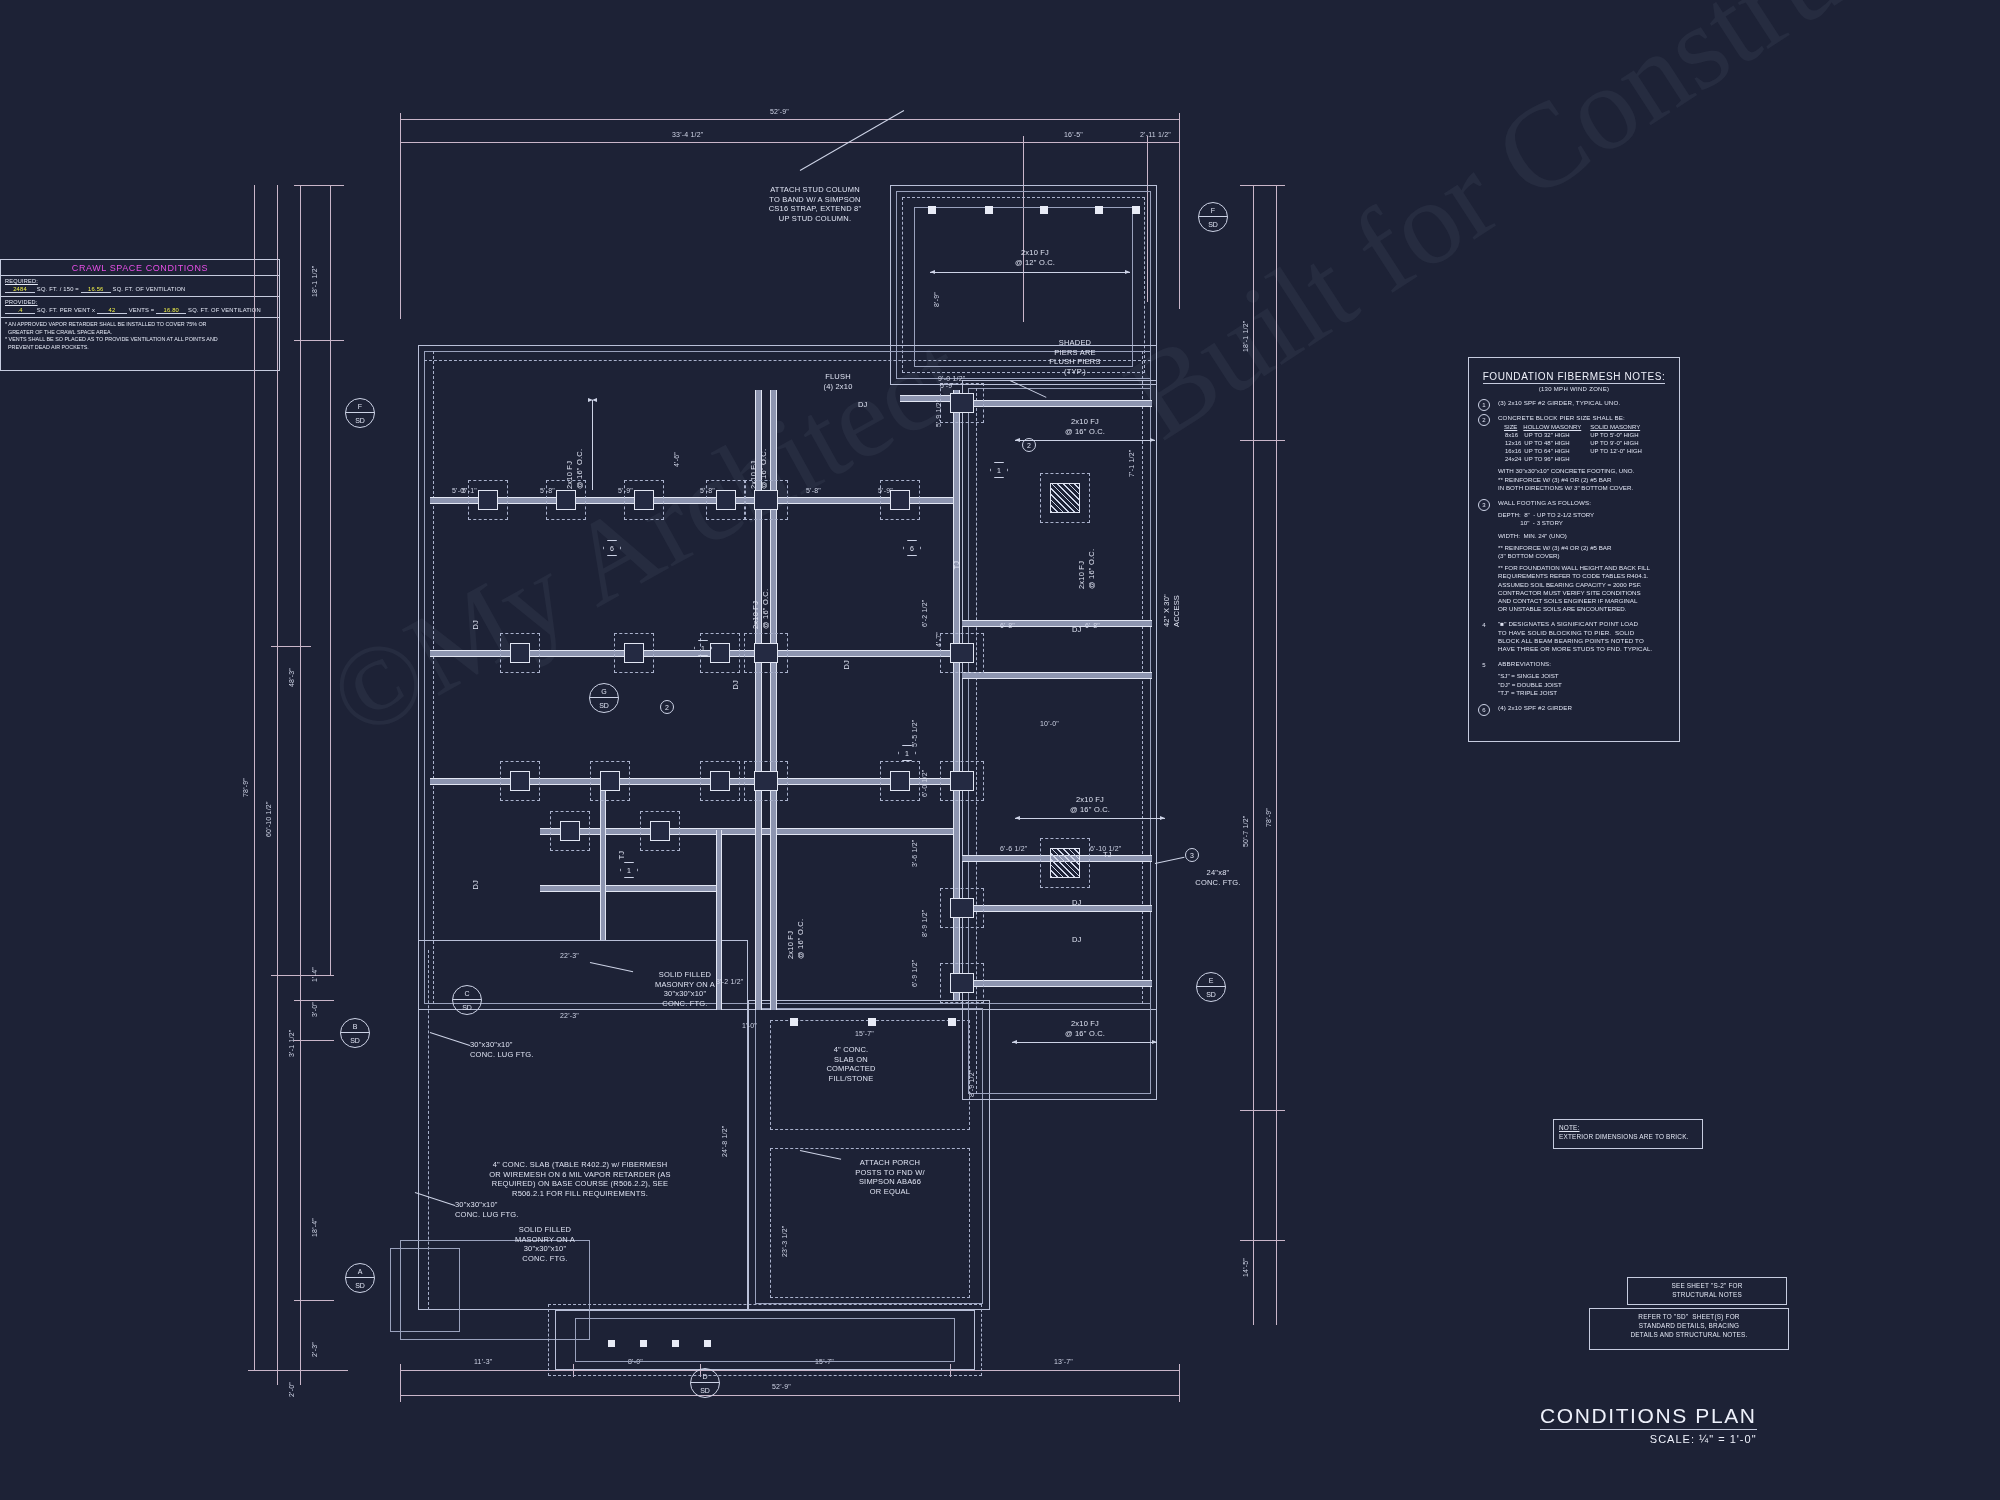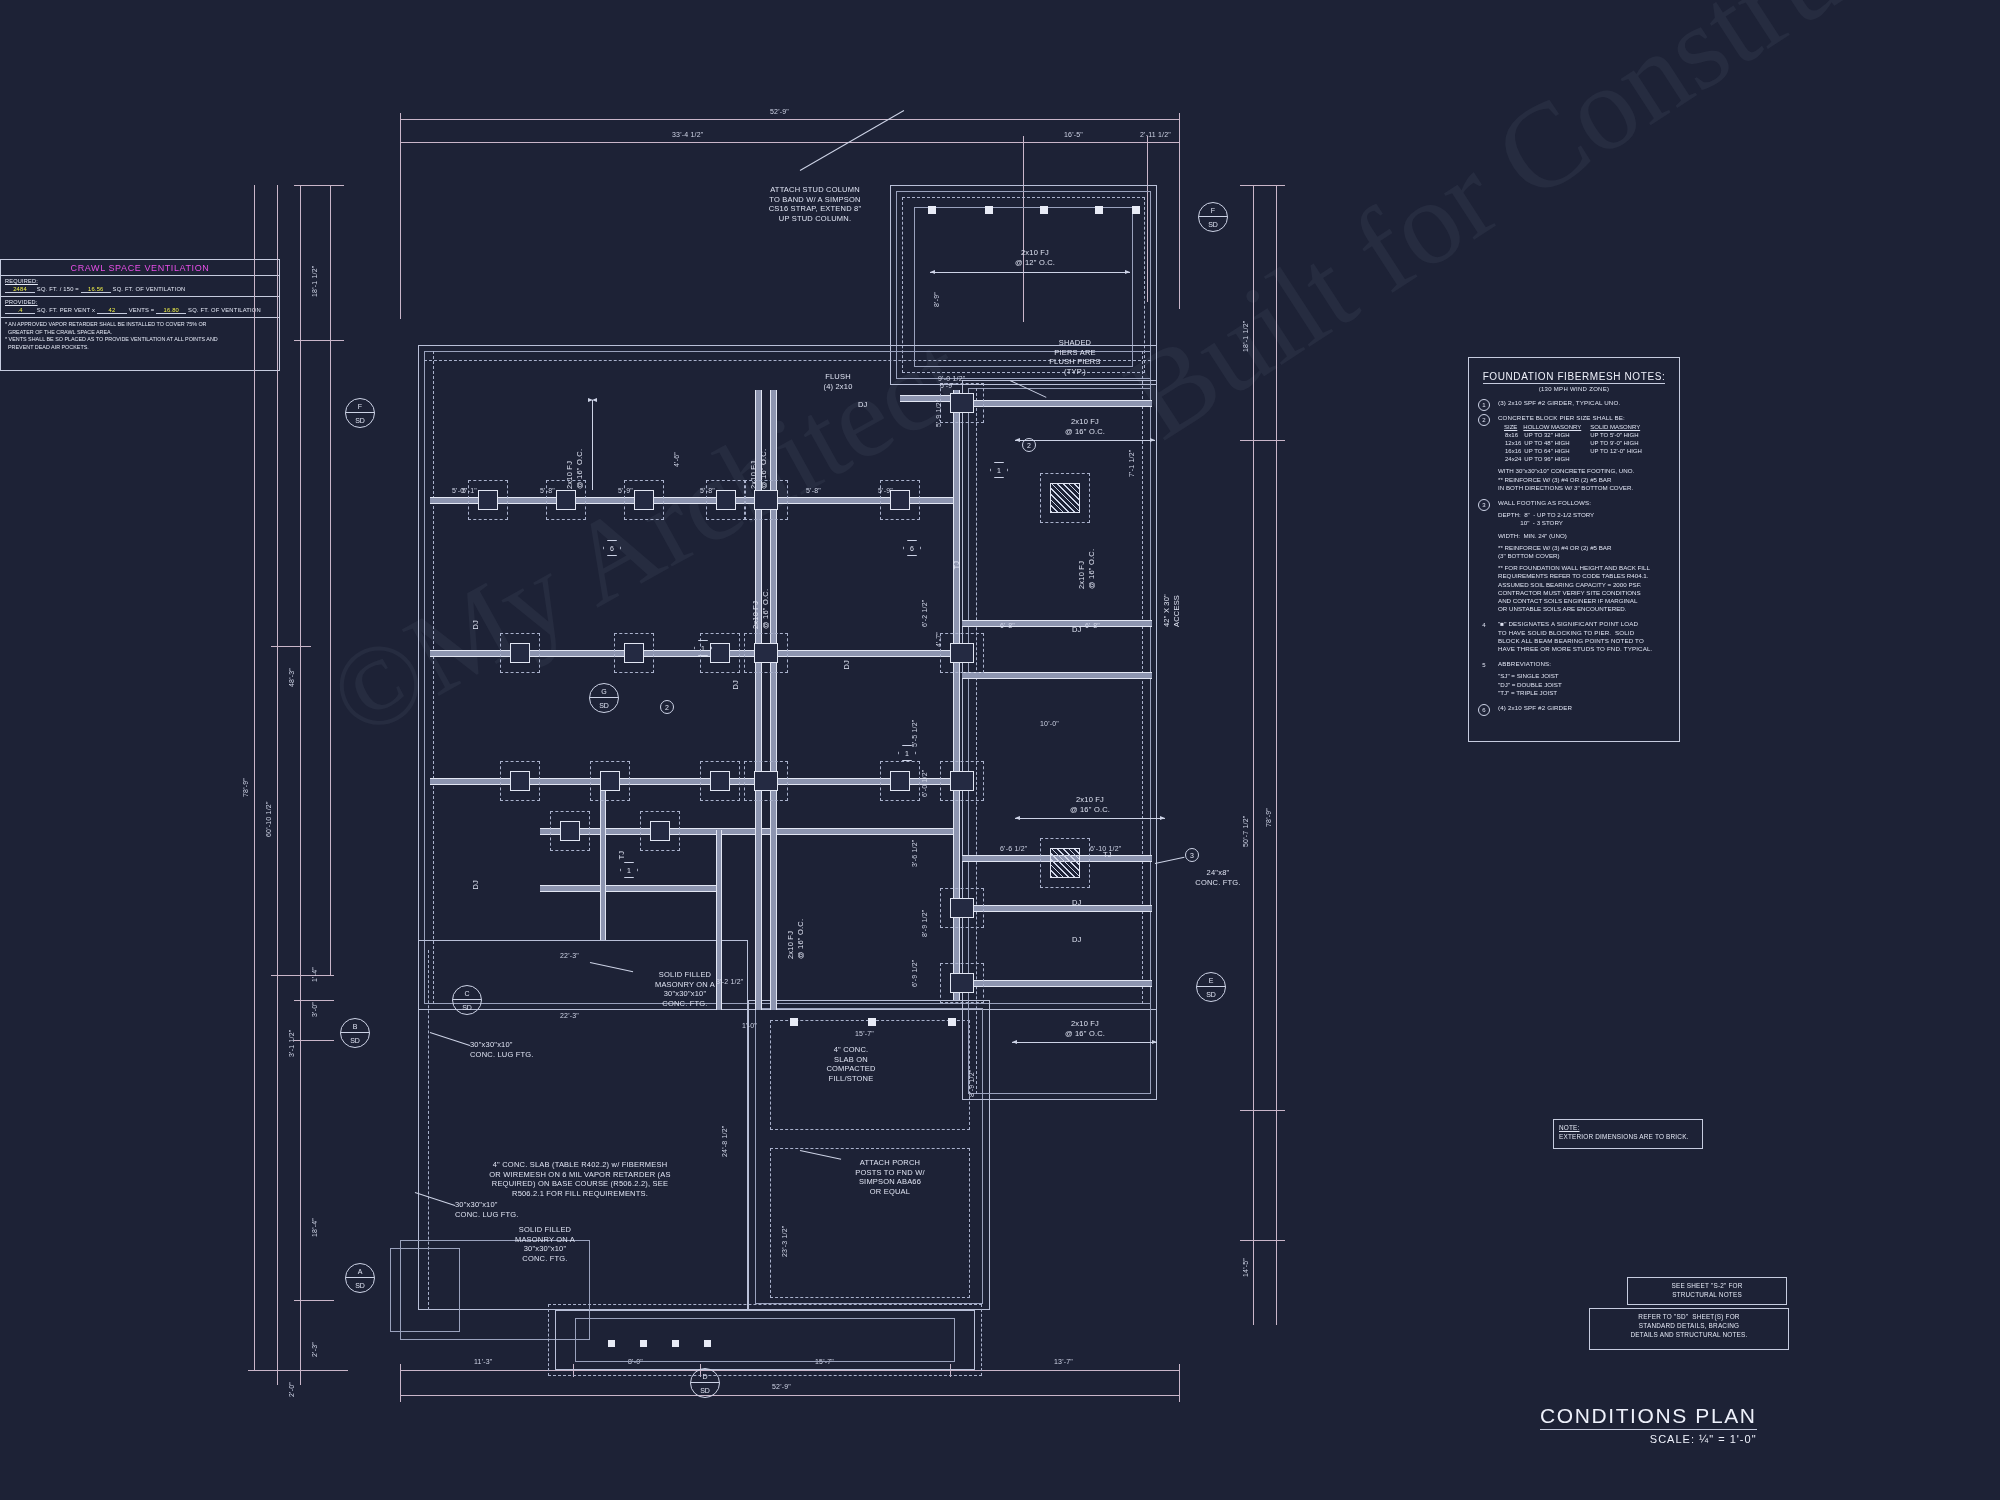--- a/index.html
+++ b/index.html
@@ -653,21 +653,21 @@
       <div class="ntext">(4) 2x10 SPF #2 GIRDER</div>
     </div>
   </div>
 
   <div class="box" style="left:1553px;top:1119px;width:150px;height:30px;">
     <div class="boxtxt" style="text-decoration:underline;padding-bottom:0;">NOTE:</div>
     <div class="boxtxt" style="padding-top:0;">EXTERIOR DIMENSIONS ARE TO BRICK.</div>
   </div>
 
   <div id="ventbox">
-    <div id="venttitle">CRAWL SPACE VENTILATION</div>
+    <div id="venttitle">CRAWL SPACE CONDITIONS</div>
     <div class="ventrow">
       <div class="vlabel">REQUIRED:</div>
       <div class="vline">
         <span class="vval">2484</span>
         <span>SQ. FT. / 150 =</span>
         <span class="vval">16.56</span>
         <span>SQ. FT. OF VENTILATION</span>
       </div>
     </div>
     <div class="ventrow">

